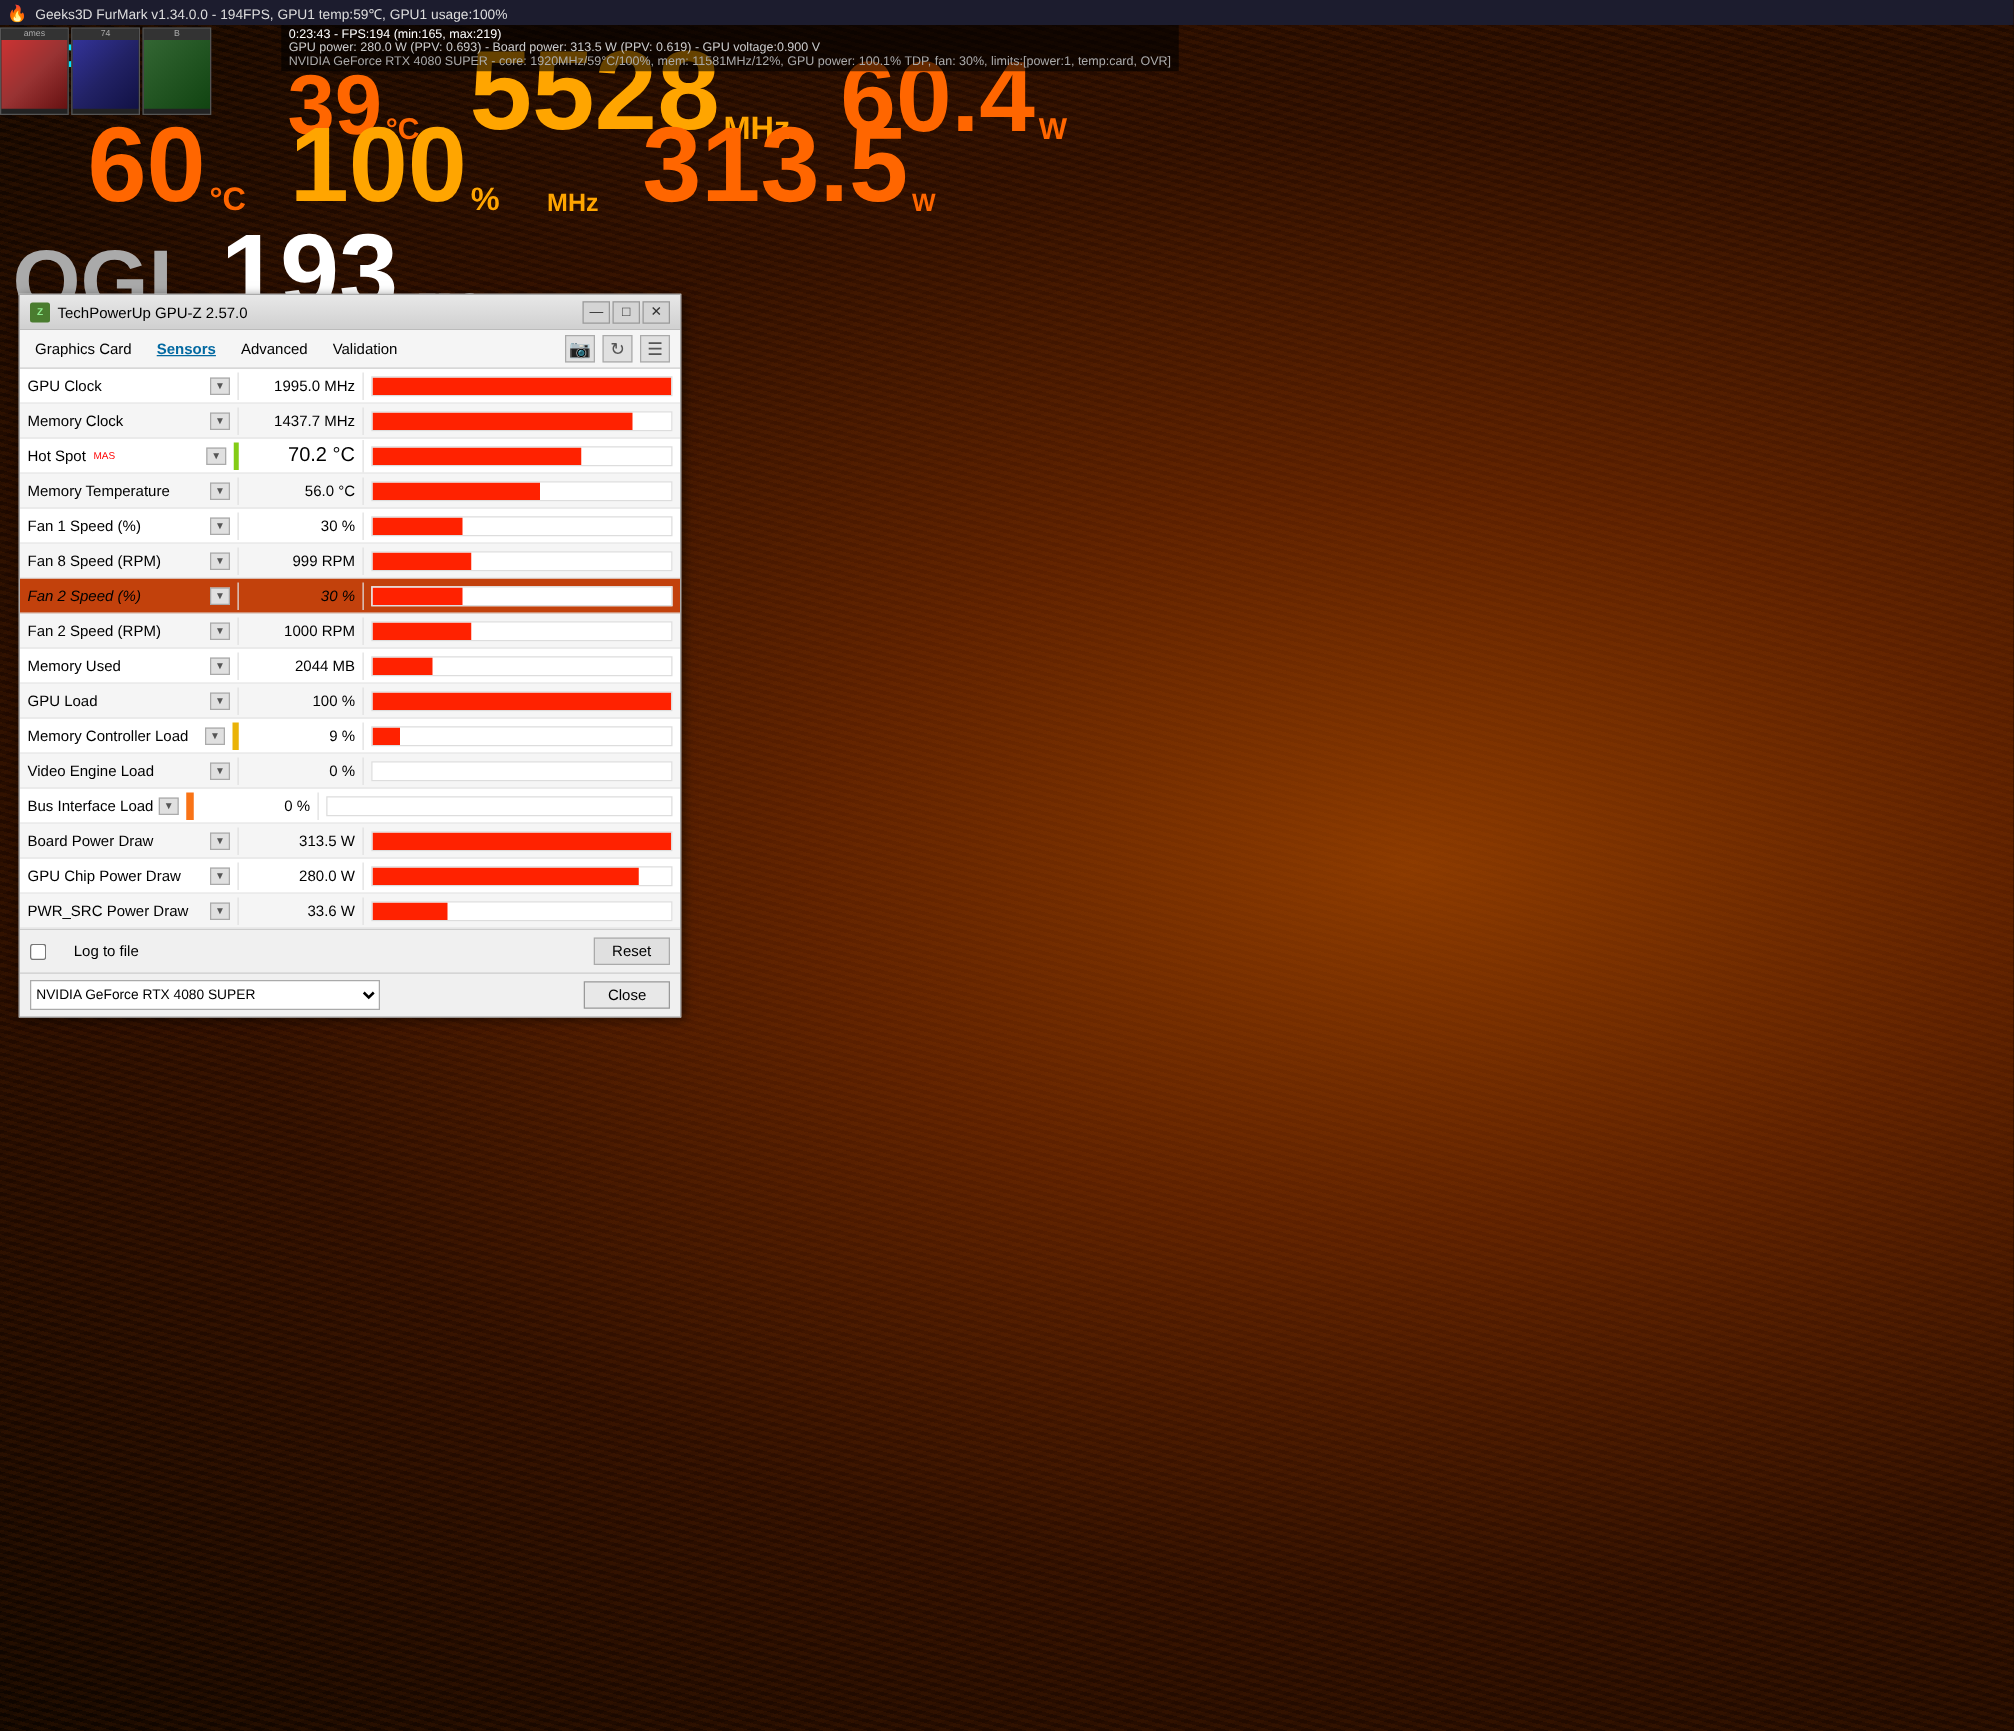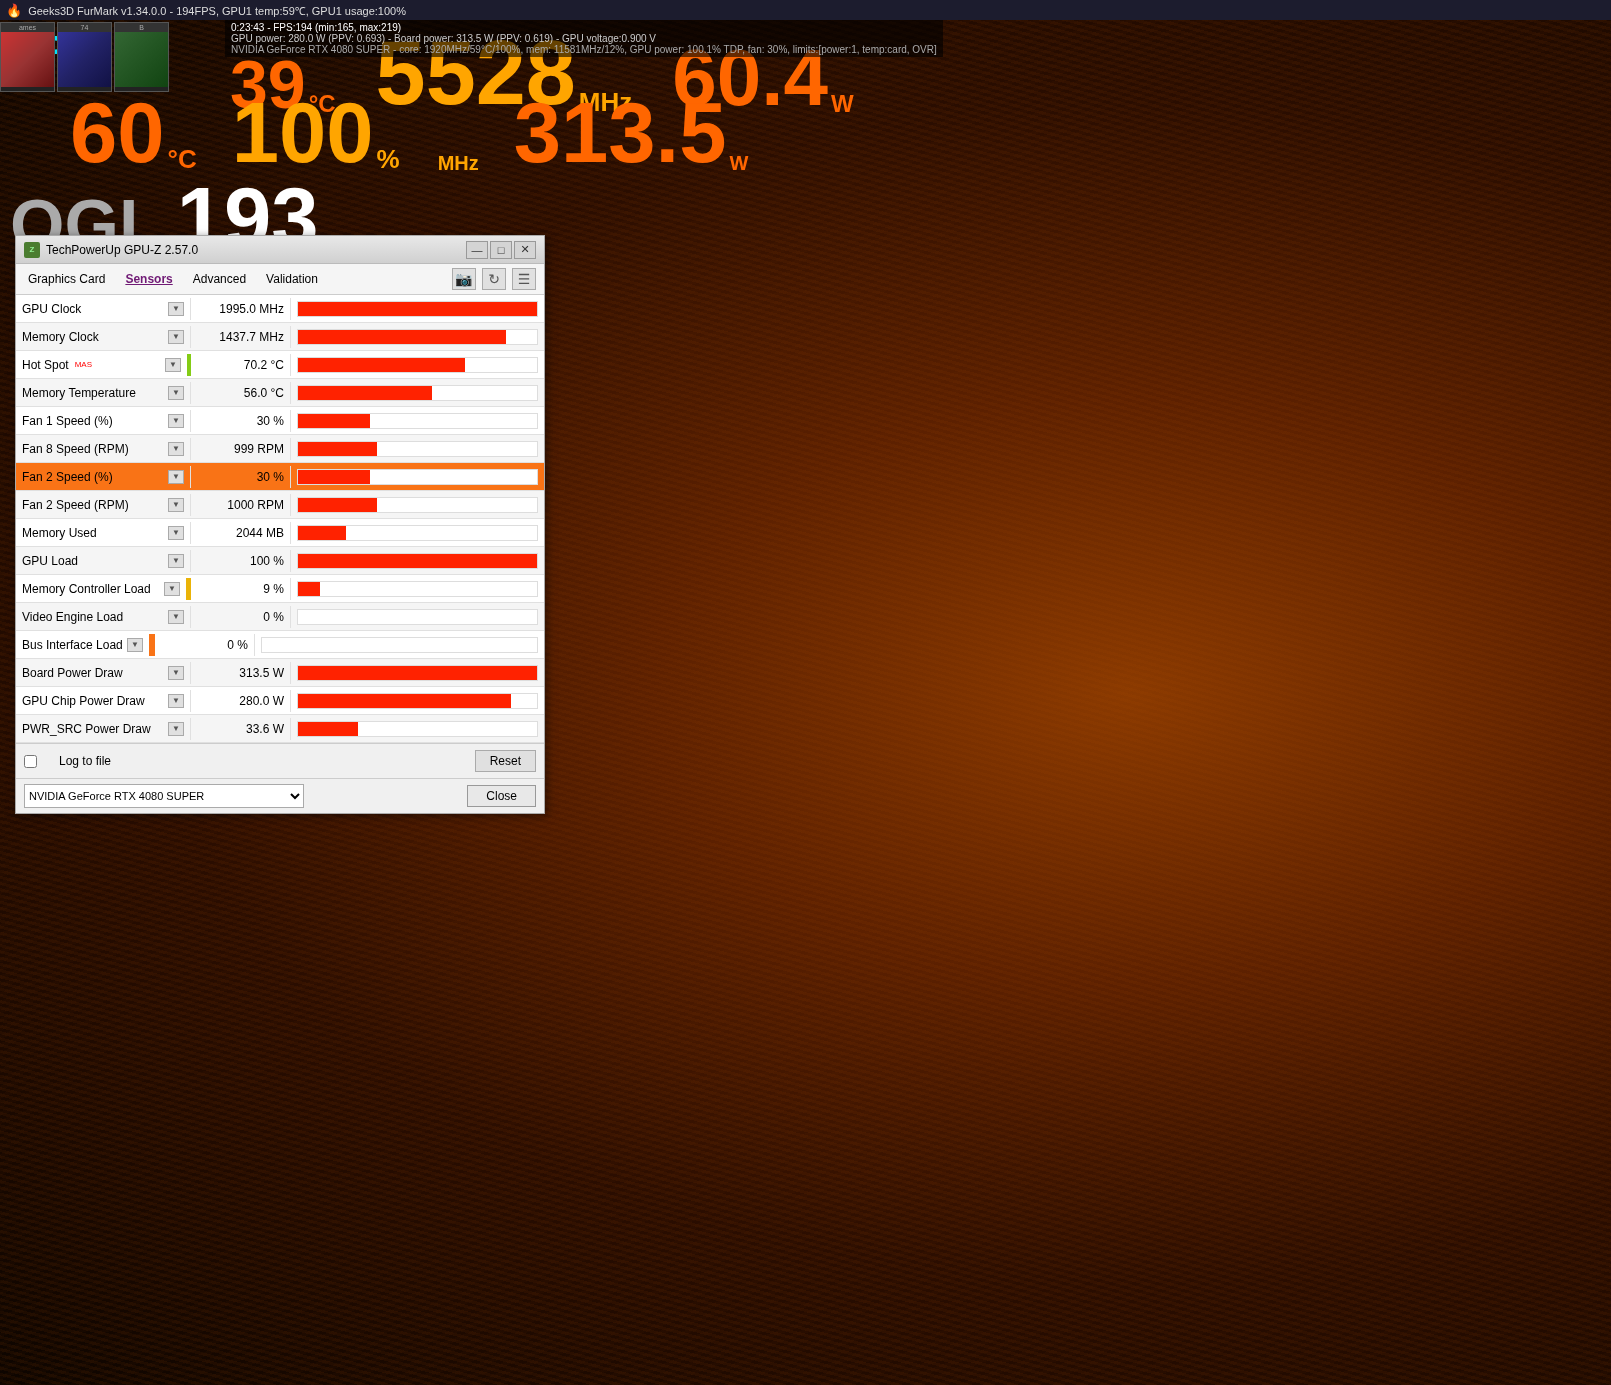--- a/index.html
+++ b/index.html
@@ -97,21 +97,21 @@
       background: #f5f5f5;
       border-bottom: 1px solid #ccc;
       gap: 12px;
     }
     .gpuz-menu-item {
       font-size: 12px;
       color: #000;
       cursor: pointer;
       padding: 2px 4px;
     }
-    .gpuz-menu-item.active { color: #701a75; text-decoration: underline; }
+    .gpuz-menu-item.active { color: #0369a1; text-decoration: underline; }
     .gpuz-menu-icons {
       margin-left: auto;
       display: flex;
       gap: 6px;
       align-items: center;
     }
     .gpuz-icon-btn {
       width: 24px;
       height: 22px;
       background: #e0e0e0;
@@ -448,21 +448,21 @@
     </div>
   </div>
         <div class="sensor-row" style="background: rgb(255, 255, 255);">
     <div class="sensor-name-cell" style="width:175px; padding:4px 6px; display:flex; align-items:center; justify-content:space-between; border-right:4px solid #84cc16; font-size:12px;">
       <div class="sensor-name-wrap">
         <span>Hot Spot</span>
         <span style="font-size:8px;color:red;margin-left:2px;">MAS</span>
       </div>
       <div class="sensor-dropdown">▼</div>
     </div>
-    <div class="sensor-value-cell" style="width:100px; padding:4px 6px; text-align:right; font-size:12px; border-right:1px solid #e0e0e0;">70.2 °C</div>
+    <div class="sensor-value-cell" style="width:100px; padding:4px 6px; text-align:right; font-size:16px; border-right:1px solid #e0e0e0;">70.2 °C</div>
     <div class="sensor-bar-cell" style="flex:1; padding:5px 6px;">
       <div class="sensor-bar-bg" style="width:100%; height:16px; background:#fff; border:1px solid #ddd; position:relative; overflow:hidden;">
         <div class="sensor-bar-fill" style="width:70%; height:100%; background:#ff2200; position:absolute; top:0; left:0;"></div>
       </div>
     </div>
   </div>
         <div class="sensor-row" style="background: rgb(245, 245, 245);">
     <div class="sensor-name-cell" style="width:175px; padding:4px 6px; display:flex; align-items:center; justify-content:space-between; border-right:1px solid #e0e0e0; font-size:12px;">
       <div class="sensor-name-wrap">
         <span>Memory Temperature</span>
@@ -500,21 +500,21 @@
       </div>
       <div class="sensor-dropdown">▼</div>
     </div>
     <div class="sensor-value-cell" style="width:100px; padding:4px 6px; text-align:right; font-size:12px; border-right:1px solid #e0e0e0;">999 RPM</div>
     <div class="sensor-bar-cell" style="flex:1; padding:5px 6px;">
       <div class="sensor-bar-bg" style="width:100%; height:16px; background:#fff; border:1px solid #ddd; position:relative; overflow:hidden;">
         <div class="sensor-bar-fill" style="width:33%; height:100%; background:#ff2200; position:absolute; top:0; left:0;"></div>
       </div>
     </div>
   </div>
-        <div class="sensor-row" style="background: #f97316;">
+        <div class="sensor-row" style="background: #c2410c; font-style: italic;">
     <div class="sensor-name-cell" style="width:175px; padding:4px 6px; display:flex; align-items:center; justify-content:space-between; border-right:1px solid #e0e0e0; font-size:12px;">
       <div class="sensor-name-wrap">
         <span>Fan 2 Speed (%)</span>
 
       </div>
       <div class="sensor-dropdown">▼</div>
     </div>
     <div class="sensor-value-cell" style="width:100px; padding:4px 6px; text-align:right; font-size:12px; border-right:1px solid #e0e0e0;">30 %</div>
     <div class="sensor-bar-cell" style="flex:1; padding:5px 6px;">
       <div class="sensor-bar-bg" style="width:100%; height:16px; background:#fff; border:1px solid #ddd; position:relative; overflow:hidden;">

